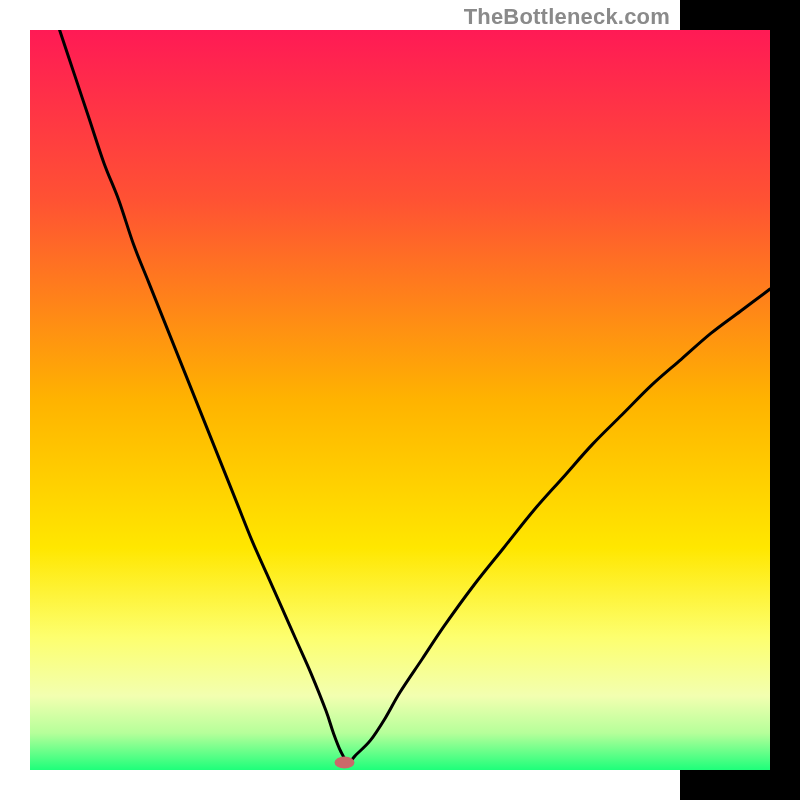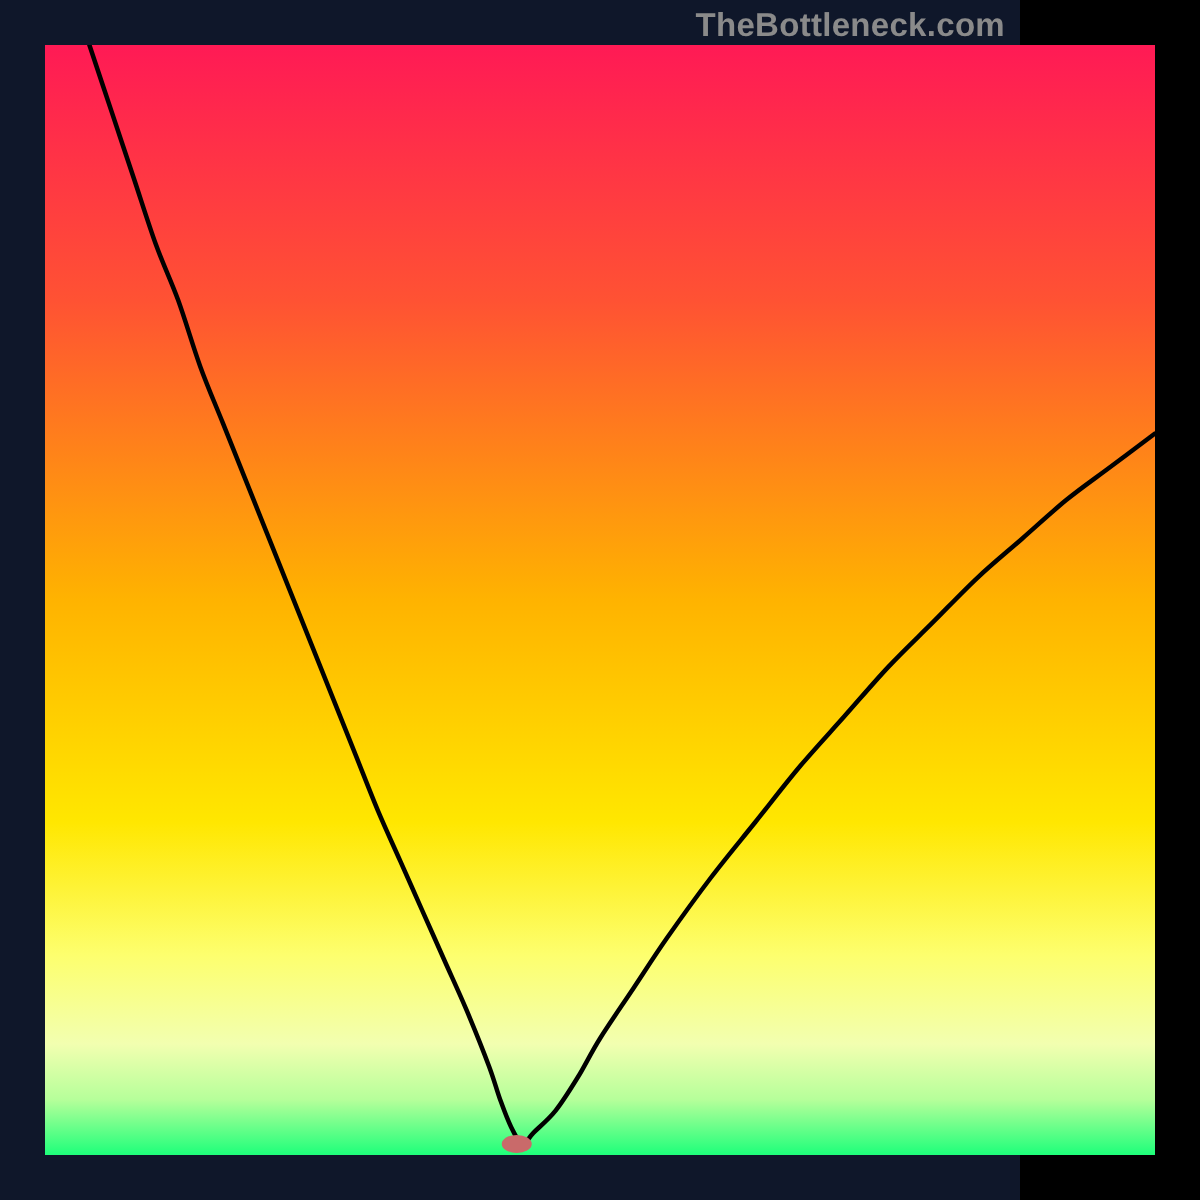--- a/index.html
+++ b/index.html
@@ -9,21 +9,21 @@
     height: 800px;
     background: #000;
     overflow: hidden;
   }
   .frame {
     position: absolute;
     top: 0;
     left: 0;
     width: 680px;
     height: 800px;
-    background: #0f172a;
+    background: #ffffff;
   }
   .watermark {
     position: absolute;
     top: 4px;
     right: 10px;
     font-family: Arial, Helvetica, sans-serif;
     font-size: 22px;
     font-weight: 600;
     color: #8a8a8a;
     letter-spacing: 0.2px;

